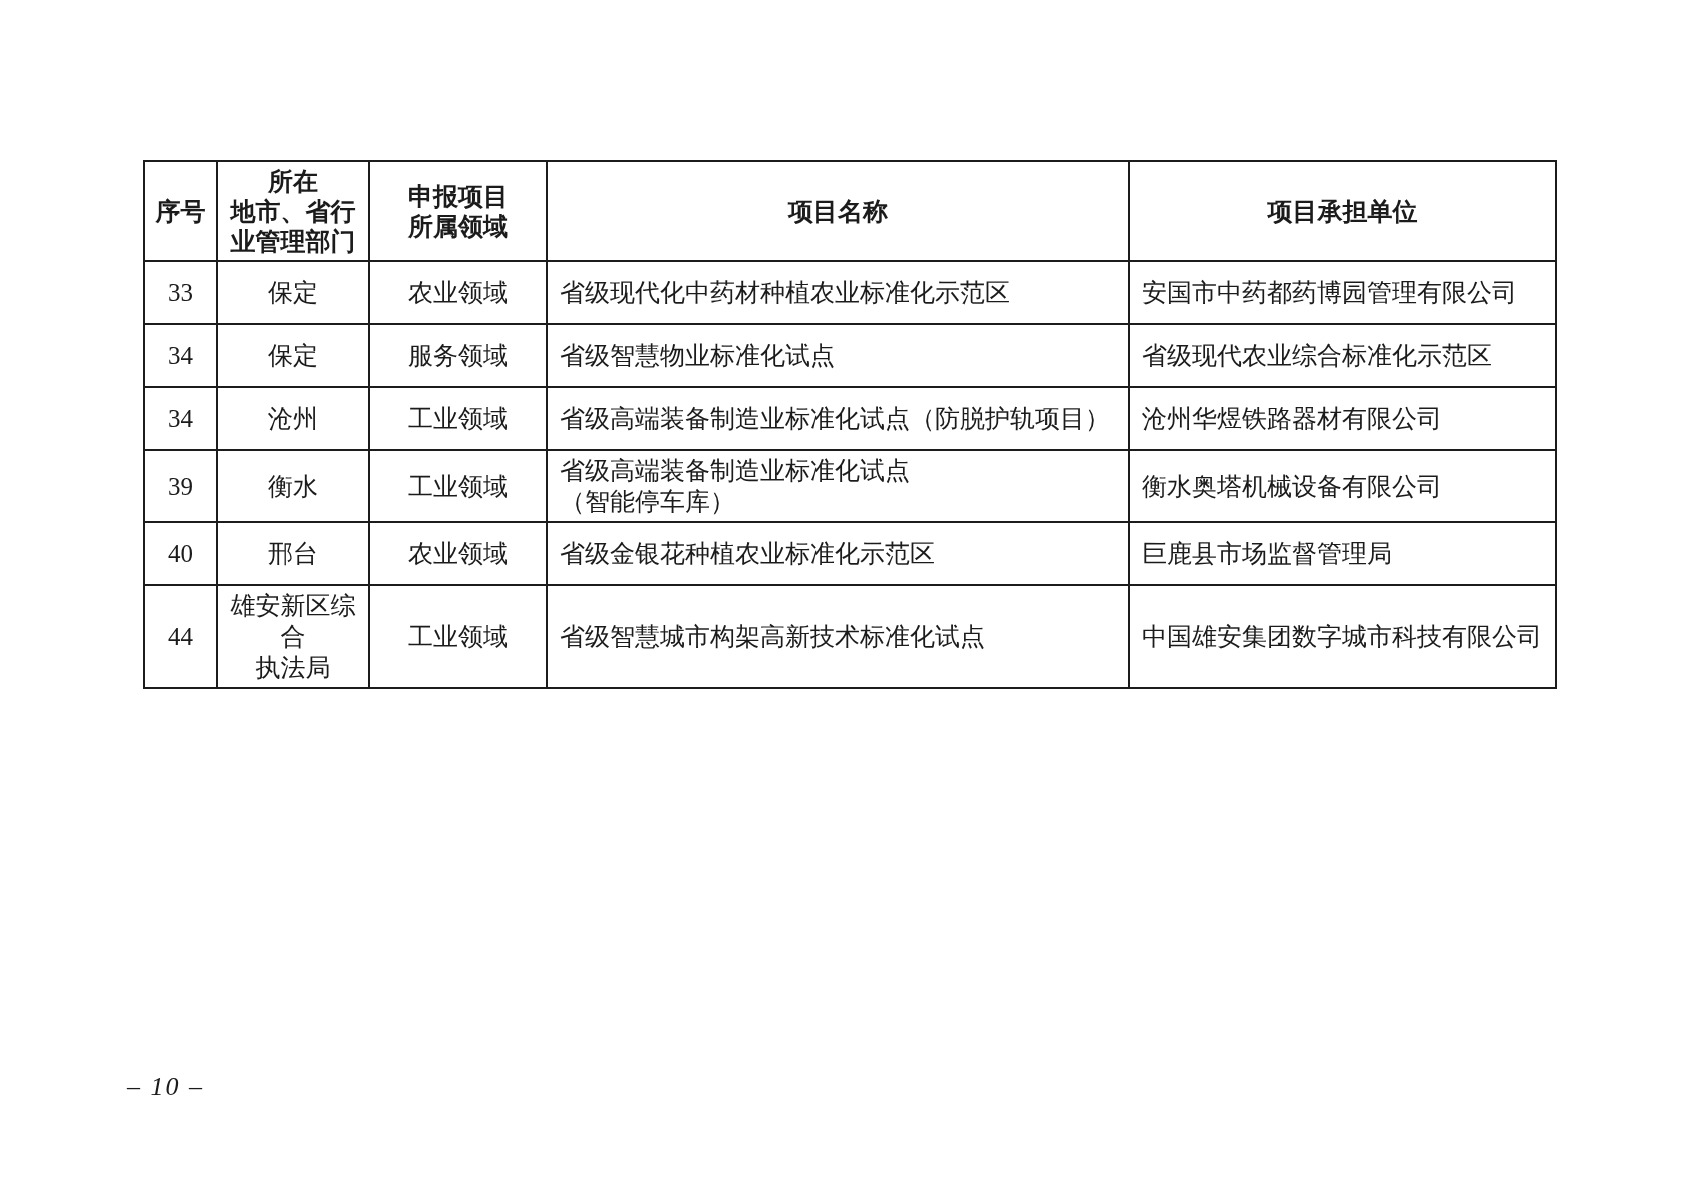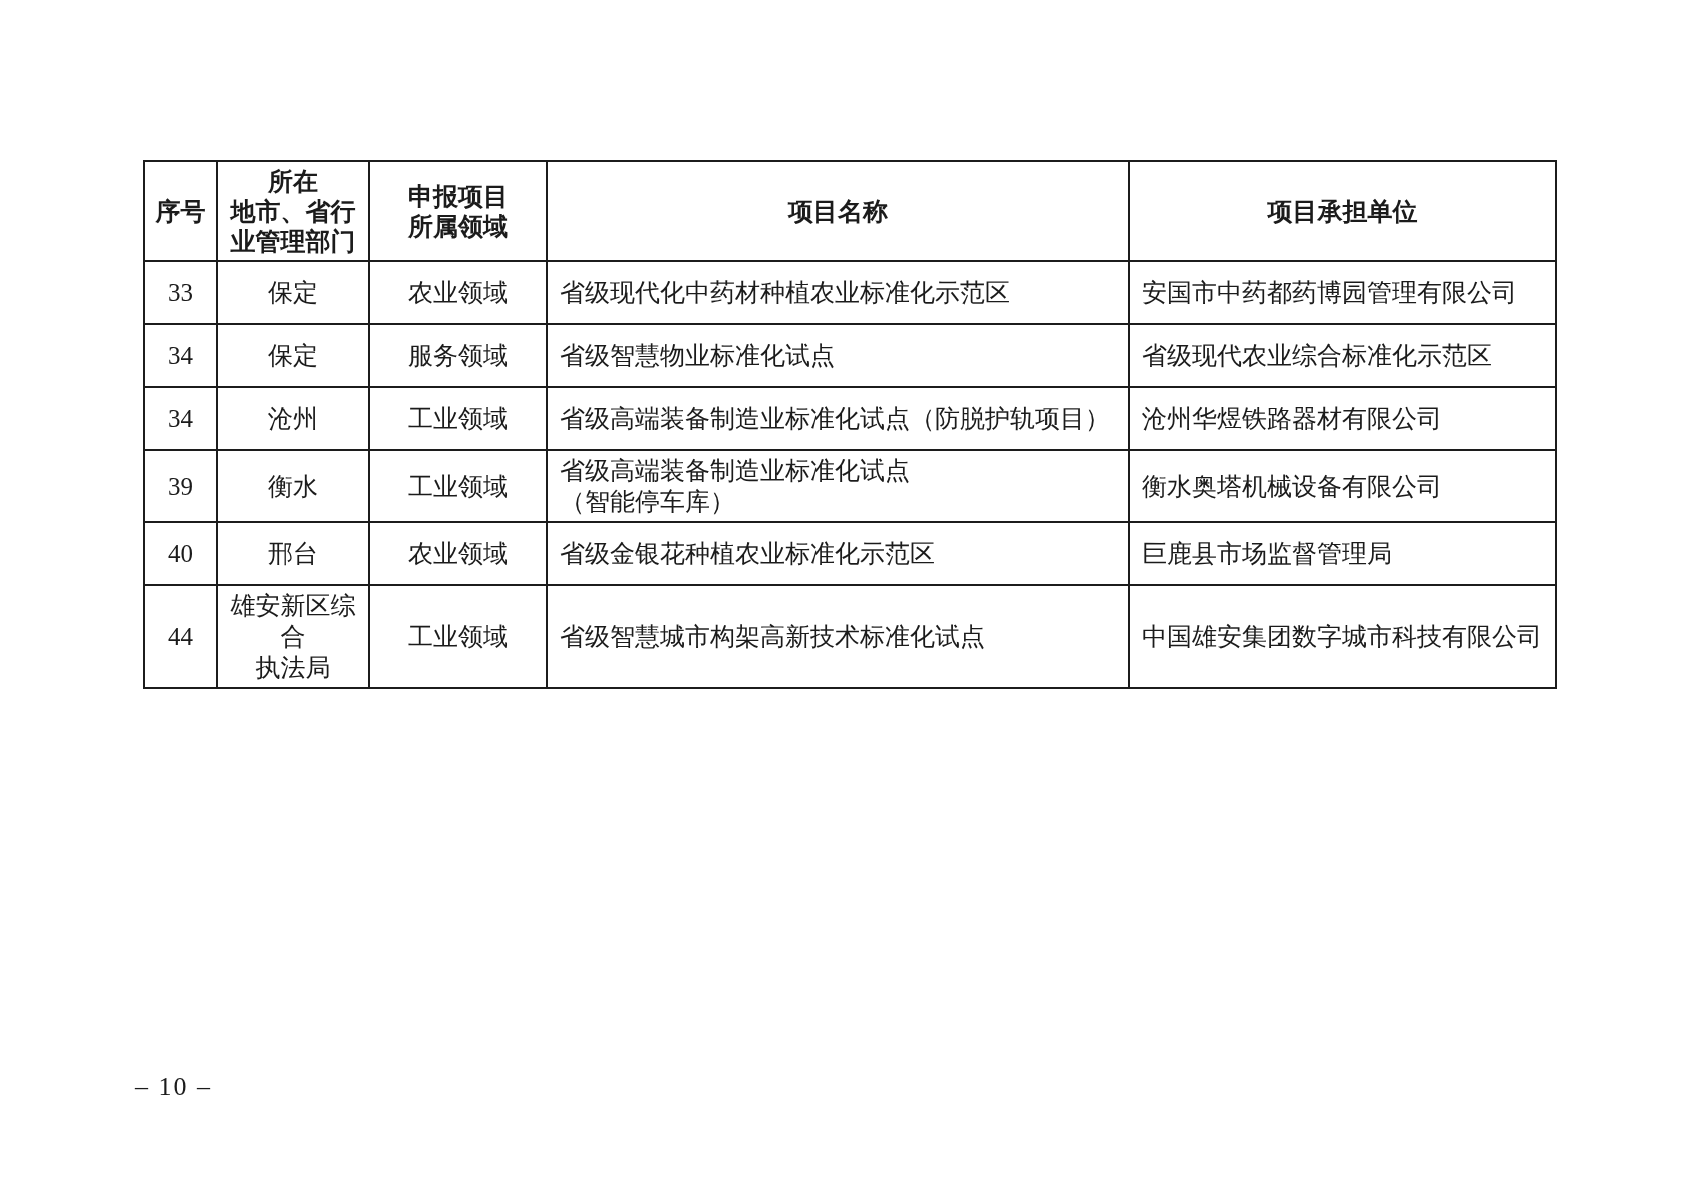--- a/index.html
+++ b/index.html
@@ -50,25 +50,26 @@
     text-align: center;
   }
   table.doc-table td.cell-project,
   table.doc-table td.cell-unit {
     text-align: left;
     padding-left: 12px;
     padding-right: 6px;
   }
   .page-number {
     position: absolute;
-    left: 135px;
+    left: 127px;
     top: 1072px;
     font-size: 26px;
     letter-spacing: 2px;
     color: #1b1b1b;
+    font-style: italic;
   }
 </style>
 </head>
 <body>
 
 <div class="page">
 
   <table class="doc-table">
     <colgroup>
       <col style="width:73px">

